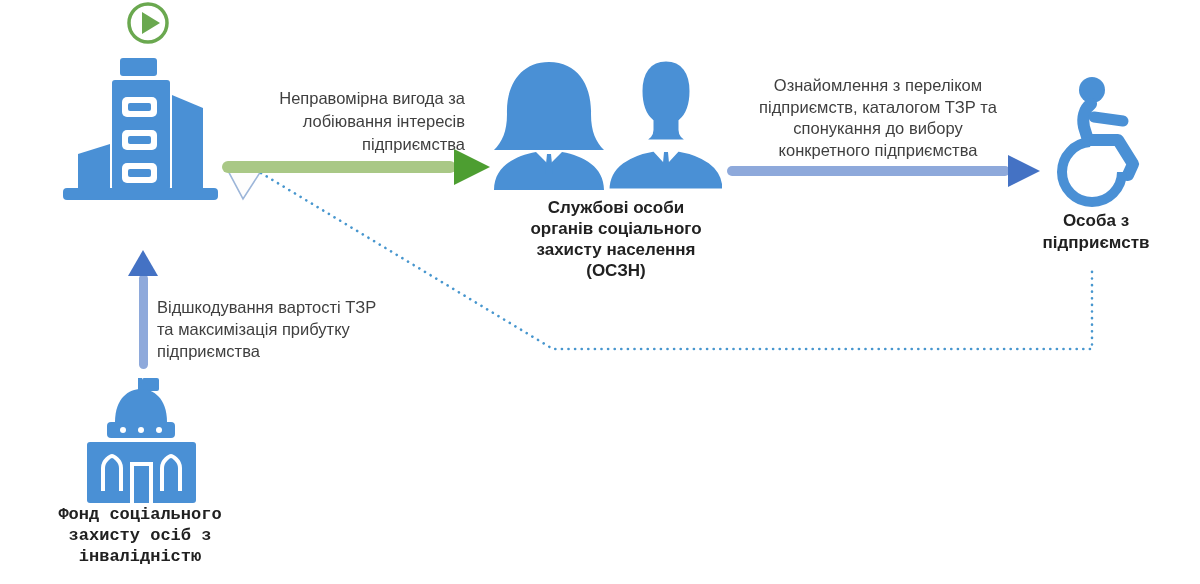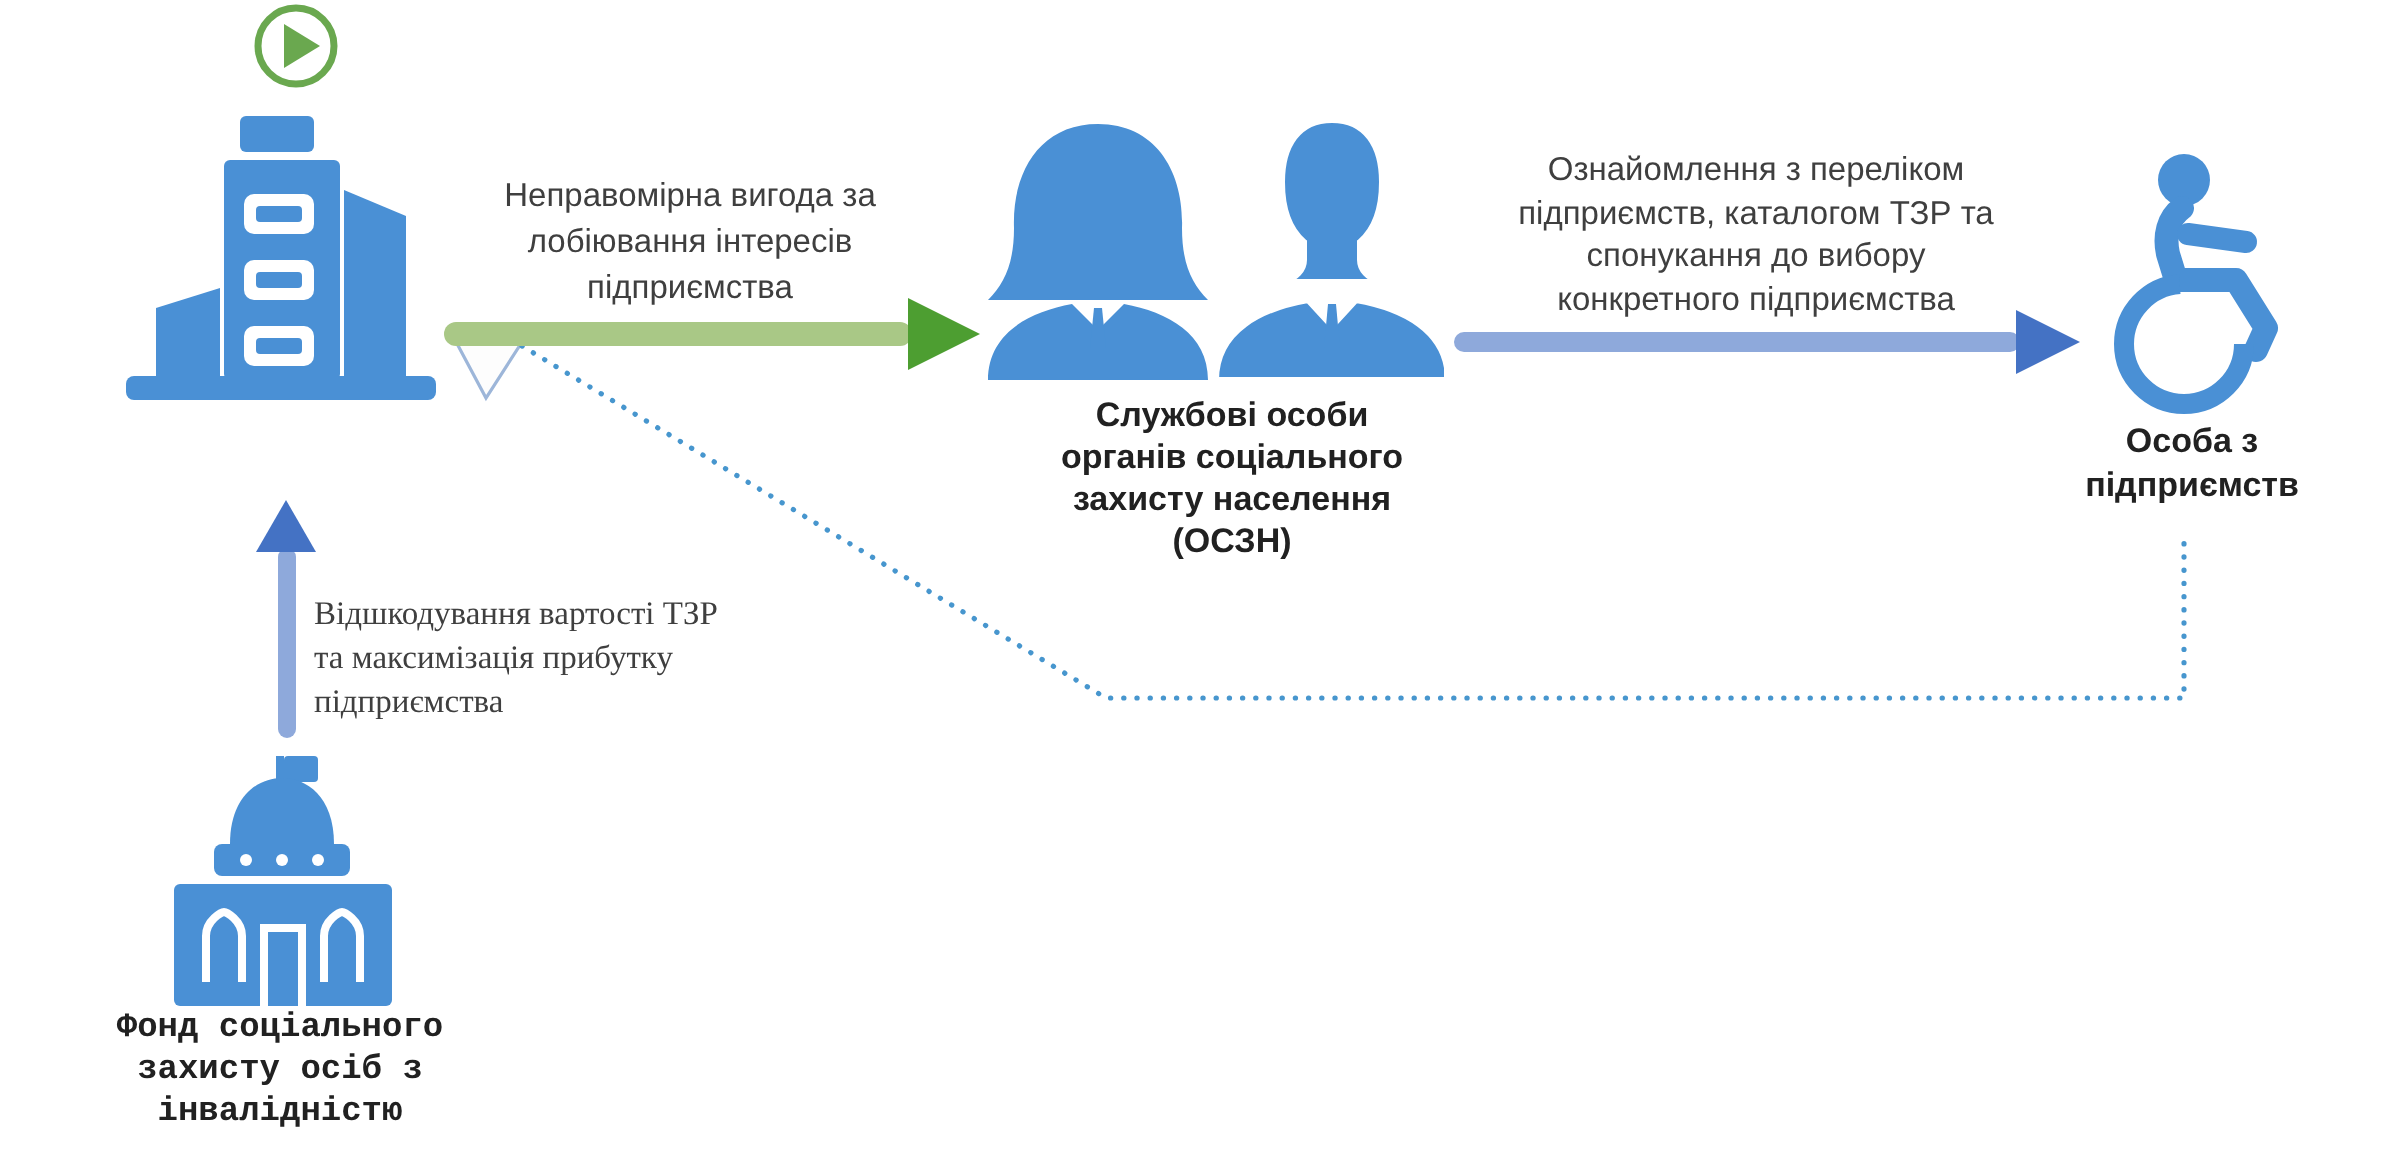--- a/index.html
+++ b/index.html
@@ -117,27 +117,27 @@
 захисту населення
 (ОСЗН)</div>
 
   <div class="node-label" style="left:1016px;top:210px;width:160px;line-height:22px;">Особа з
 підприємств</div>
 
   <div class="node-label" style="left:40px;top:504px;width:200px;font-family:Liberation Mono, monospace;">Фонд соціального
 захисту осіб з
 інвалідністю</div>
 
-  <div class="note center" style="left:225px;top:87px;width:240px;line-height:23px;">Неправомірна вигода за
+  <div class="note center" style="left:225px;top:87px;width:240px;line-height:23px;text-align:right;">Неправомірна вигода за
 лобіювання інтересів
 підприємства</div>
 
   <div class="note center" style="left:720px;top:75px;width:316px;line-height:21.5px;">Ознайомлення з переліком
 підприємств, каталогом ТЗР та
 спонукання до вибору
 конкретного підприємства</div>
 
-  <div class="note" style="left:157px;top:296px;width:240px;font-family:Liberation Serif, serif;">Відшкодування вартості ТЗР
+  <div class="note" style="left:157px;top:296px;width:240px;">Відшкодування вартості ТЗР
 та максимізація прибутку
 підприємства</div>
 
 
 </div>
 
 </body></html>

